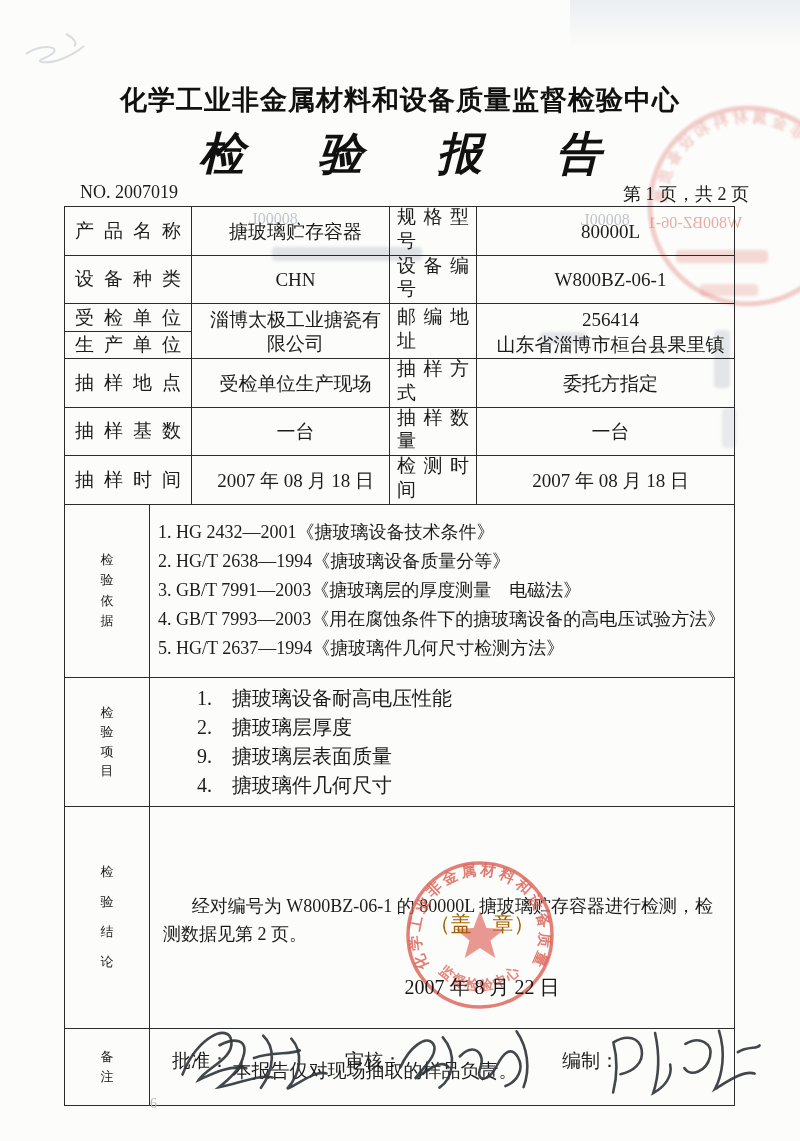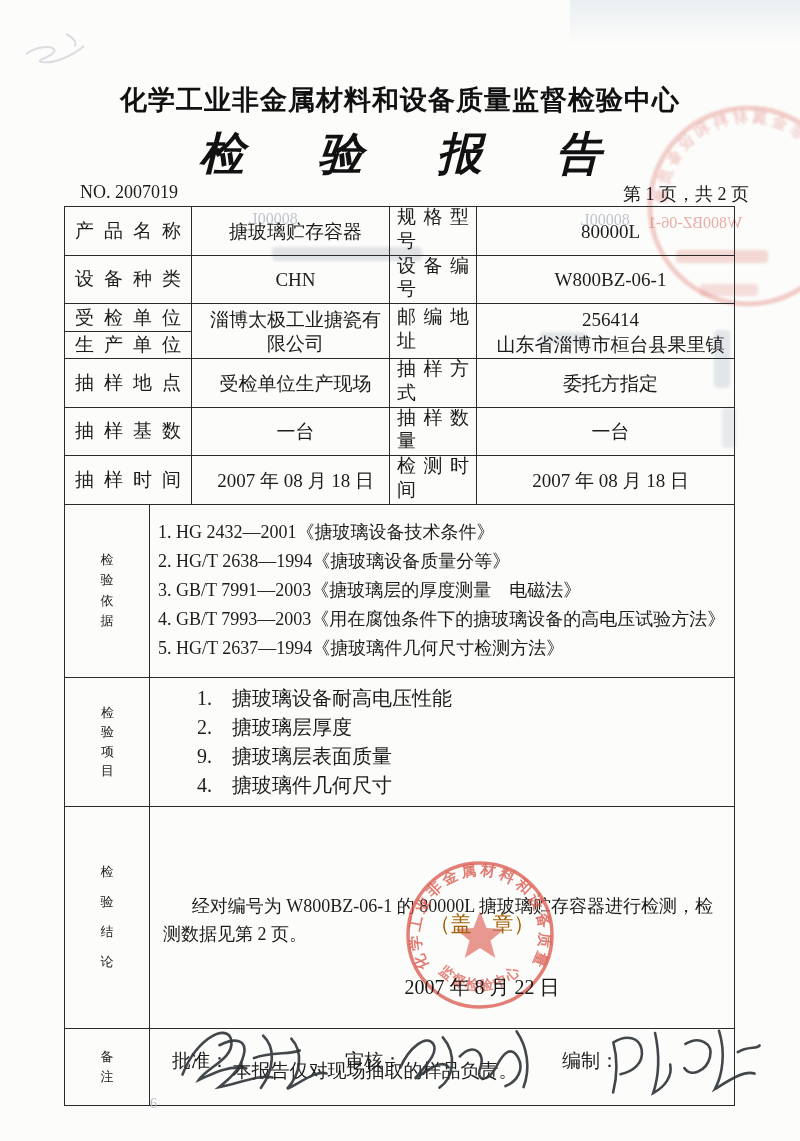--- a/index.html
+++ b/index.html
@@ -36,21 +36,21 @@
     overflow:hidden; line-height:1.25;
   }
   .jlab{text-align:justify; text-align-last:justify; padding:0 10px;}
   .jlab3{text-align:justify; text-align-last:justify; padding:0 7px;font-family:Liberation Mono, monospace;}
   .val{padding:3px 4px 1px 14px;text-align:center;}
   .addr div{line-height:25px;}
   
   .vcell{text-align:center;}
   .vstack{width:1.06em; margin:0 auto; word-break:break-all; font-size:13px; text-align:center;}
   .lh-basis{line-height:1.55;}
-  .lh-items{line-height:1.5;text-align:right;}
+  .lh-items{line-height:1.5;}
   .lh-concl{line-height:2.3;}
   .lh-remark{line-height:1.5;}
   
   .basis-cell{padding:6px 4px 6px 8px; font-size:18px;}
   .items-cell{padding:6px 4px 6px 47px; font-size:20px;}
   .list-line{line-height:29px; white-space:nowrap;}
   
   .concl-cell{position:relative; padding:0; vertical-align:top;}
   .concl-text{
     margin:0; padding:7px 6px 0 13px; font-size:18px; line-height:1.55;

